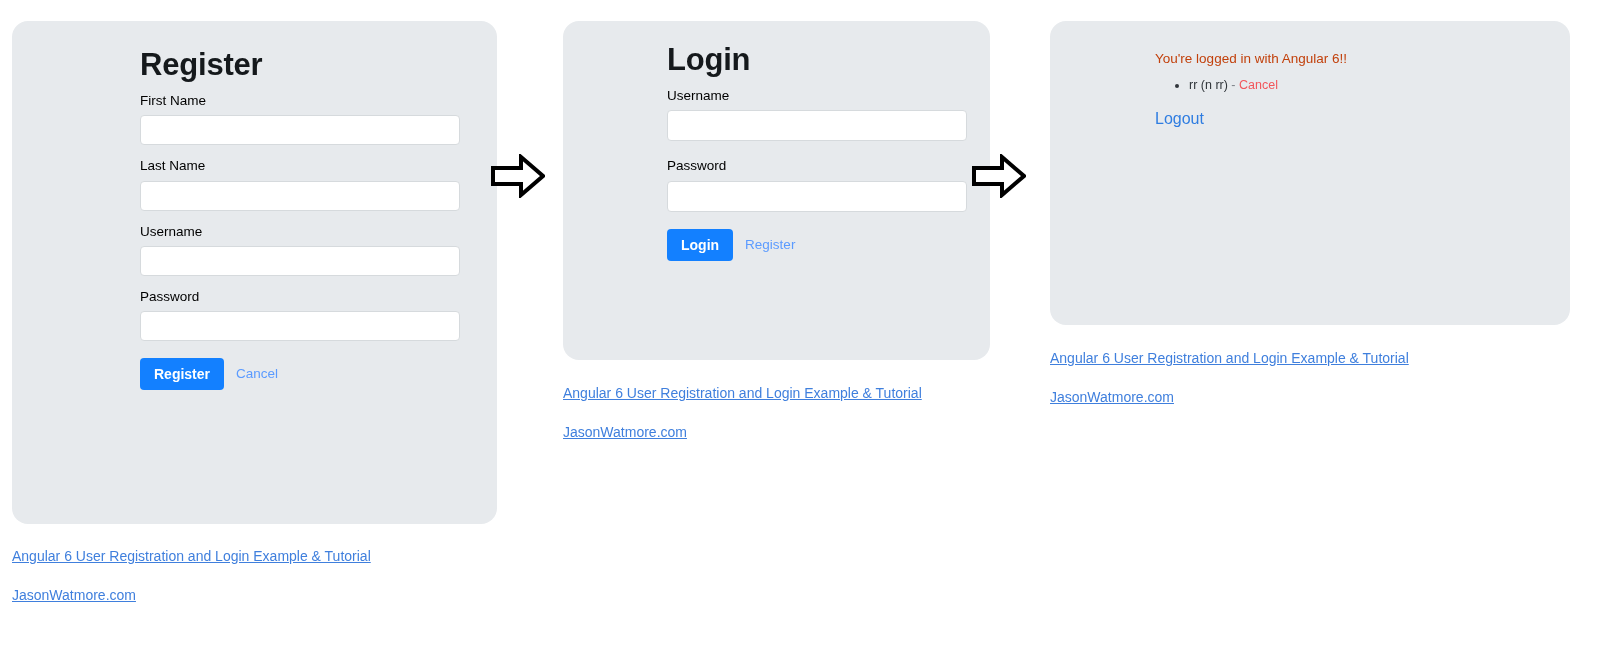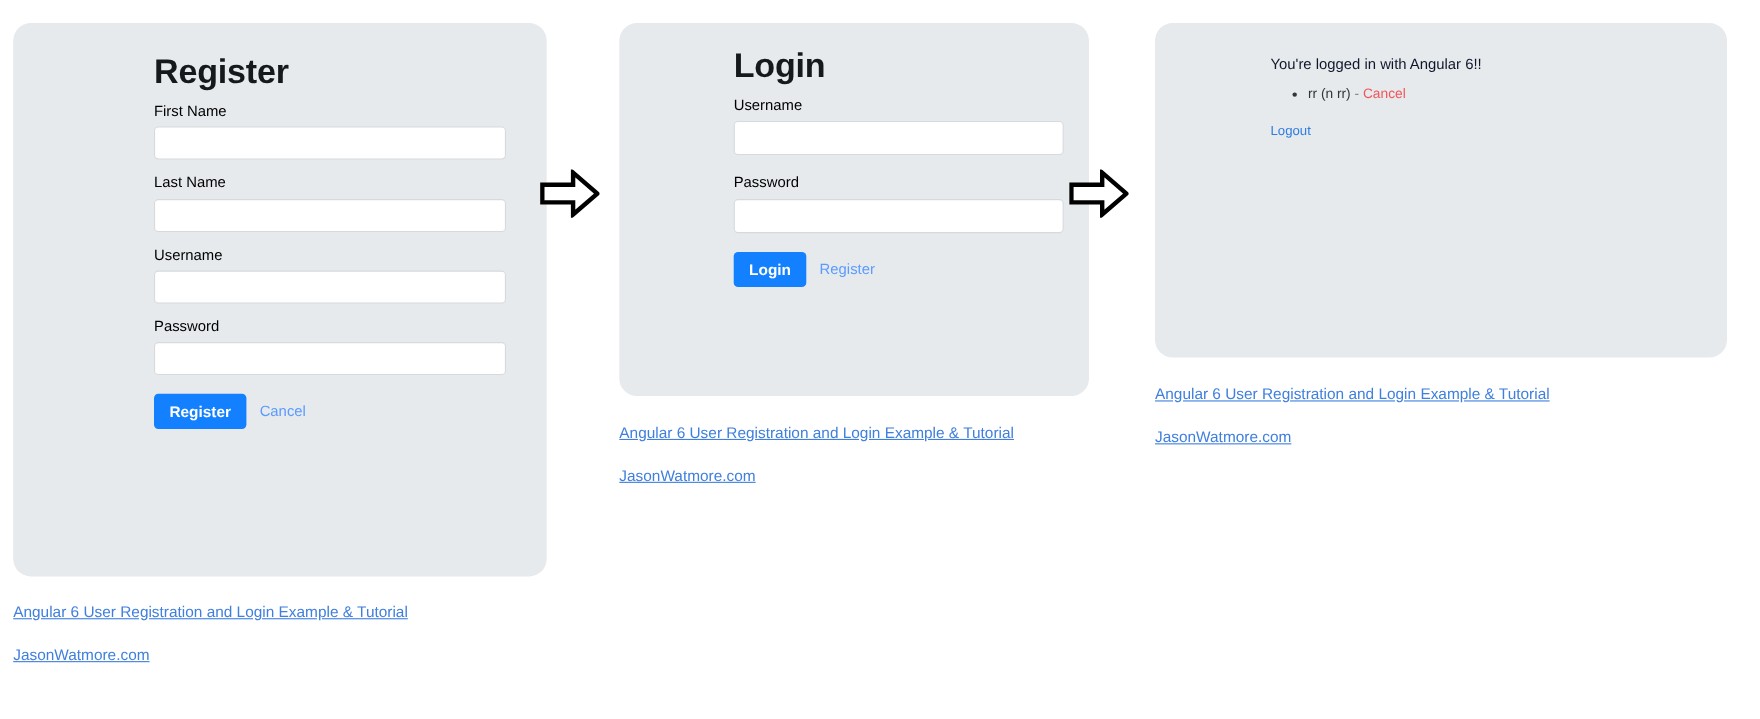--- a/index.html
+++ b/index.html
@@ -75,21 +75,21 @@
     margin: 20px 0 6px 0;
     font-size: 24px;
     font-weight: 700;
     color: #15191c;
     line-height: 1.25;
   }
 
   .lead-text {
     margin: 0;
     font-size: 13.5px;
-    color: #0f172a;
+    color: #c2410c;
     line-height: 1.5;
   }
 
   
   .form-group { margin-bottom: 13px; }
   .form-group:last-of-type { margin-bottom: 0; }
   .form-label {
     display: block;
     font-size: 13.5px;
     color: #000000;
@@ -134,21 +134,21 @@
     cursor: pointer;
   }
   .link {
     color: #5b9bff;
     font-size: 13.5px;
     text-decoration: none;
     cursor: pointer;
   }
   .link-strong {
     color: #2f7de1;
-    font-size: 12px;
+    font-size: 16px;
     text-decoration: none;
     cursor: pointer;
   }
   .link-danger {
     color: #f2565b;
     font-size: 12.5px;
     text-decoration: none;
     cursor: pointer;
   }
 

